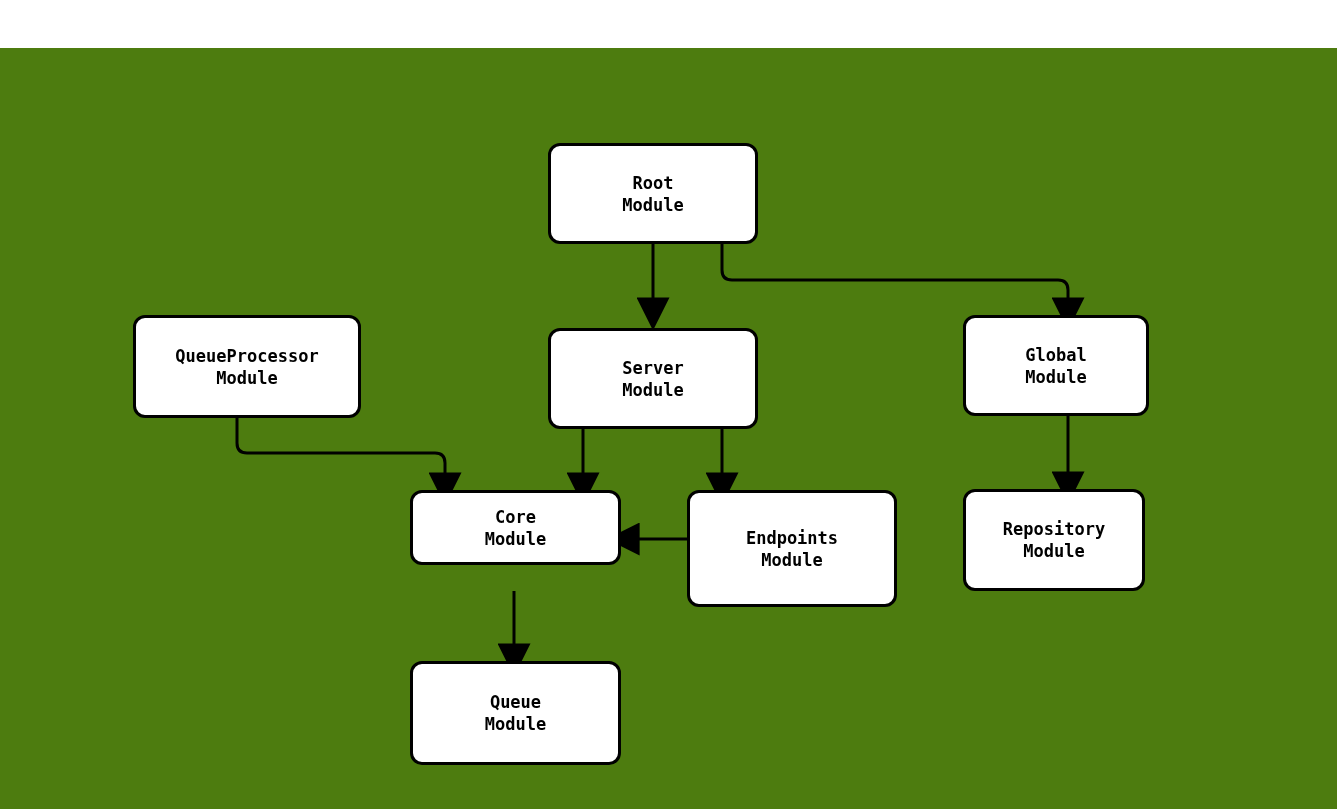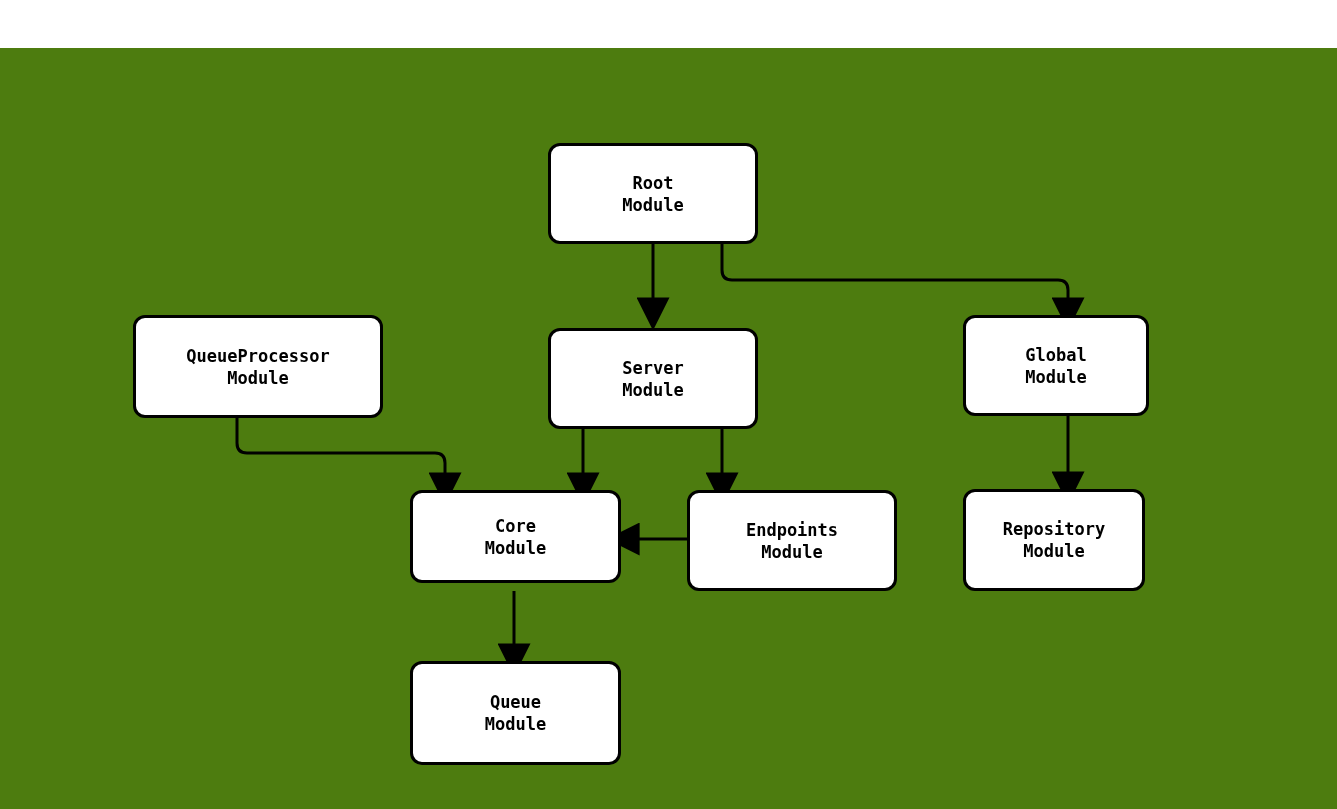--- a/index.html
+++ b/index.html
@@ -89,41 +89,41 @@
     <g>
       <path d="M 514 543 L 514 599" fill="none" stroke="#000000" stroke-width="3" marker-end="url(#arrowdown)"></path>
     </g>
   </svg>
 
   <div class="node" style="left: 548px; top: 95px; width: 210px; height: 101px; border-color: rgb(0, 0, 0); background: rgb(255, 255, 255);">
     <span class="node-label">Root
 Module</span>
   </div>
 
-  <div class="node" style="left: 133px; top: 267px; width: 250px; height: 103px; border-color: rgb(0, 0, 0); background: rgb(255, 255, 255);">
+  <div class="node" style="left: 133px; top: 267px; width: 228px; height: 103px; border-color: rgb(0, 0, 0); background: rgb(255, 255, 255);">
     <span class="node-label">QueueProcessor
 Module</span>
   </div>
 
   <div class="node" style="left: 548px; top: 280px; width: 210px; height: 101px; border-color: rgb(0, 0, 0); background: rgb(255, 255, 255);">
     <span class="node-label">Server
 Module</span>
   </div>
 
   <div class="node" style="left: 963px; top: 267px; width: 186px; height: 101px; border-color: rgb(0, 0, 0); background: rgb(255, 255, 255);">
     <span class="node-label">Global
 Module</span>
   </div>
 
-  <div class="node" style="left: 410px; top: 442px; width: 211px; height: 93px; border-color: rgb(0, 0, 0); background: rgb(255, 255, 255);">
+  <div class="node" style="left: 410px; top: 442px; width: 211px; height: 75px; border-color: rgb(0, 0, 0); background: rgb(255, 255, 255);">
     <span class="node-label">Core
 Module</span>
   </div>
 
-  <div class="node" style="left: 687px; top: 442px; width: 210px; height: 101px; border-color: rgb(0, 0, 0); background: rgb(255, 255, 255);">
+  <div class="node" style="left: 687px; top: 442px; width: 210px; height: 117px; border-color: rgb(0, 0, 0); background: rgb(255, 255, 255);">
     <span class="node-label">Endpoints
 Module</span>
   </div>
 
   <div class="node" style="left: 963px; top: 441px; width: 182px; height: 102px; border-color: rgb(0, 0, 0); background: rgb(255, 255, 255);">
     <span class="node-label">Repository
 Module</span>
   </div>
 
   <div class="node" style="left: 410px; top: 613px; width: 211px; height: 104px; border-color: rgb(0, 0, 0); background: rgb(255, 255, 255);">

